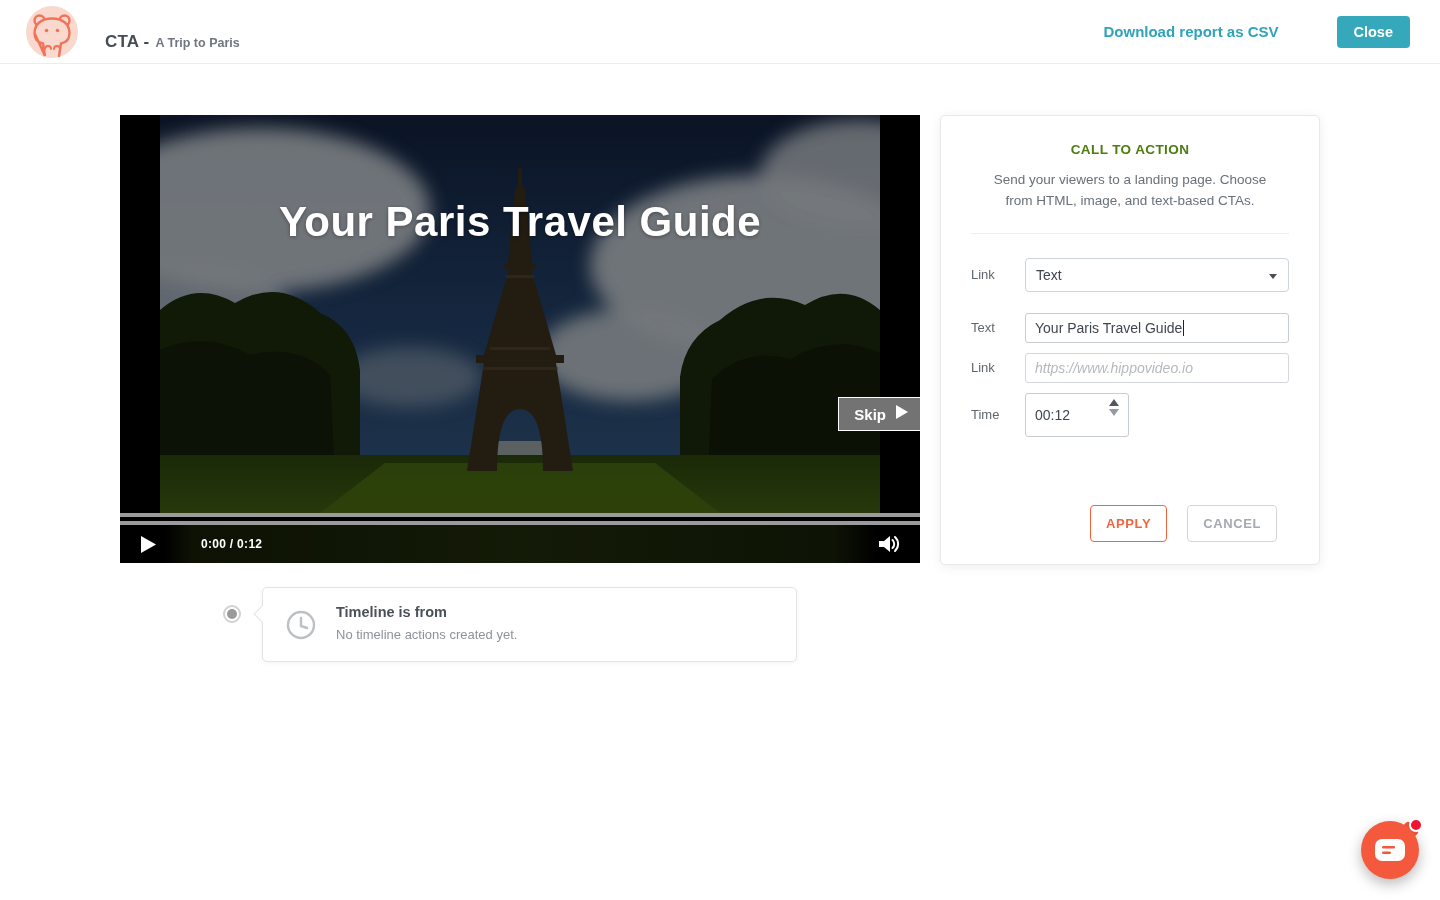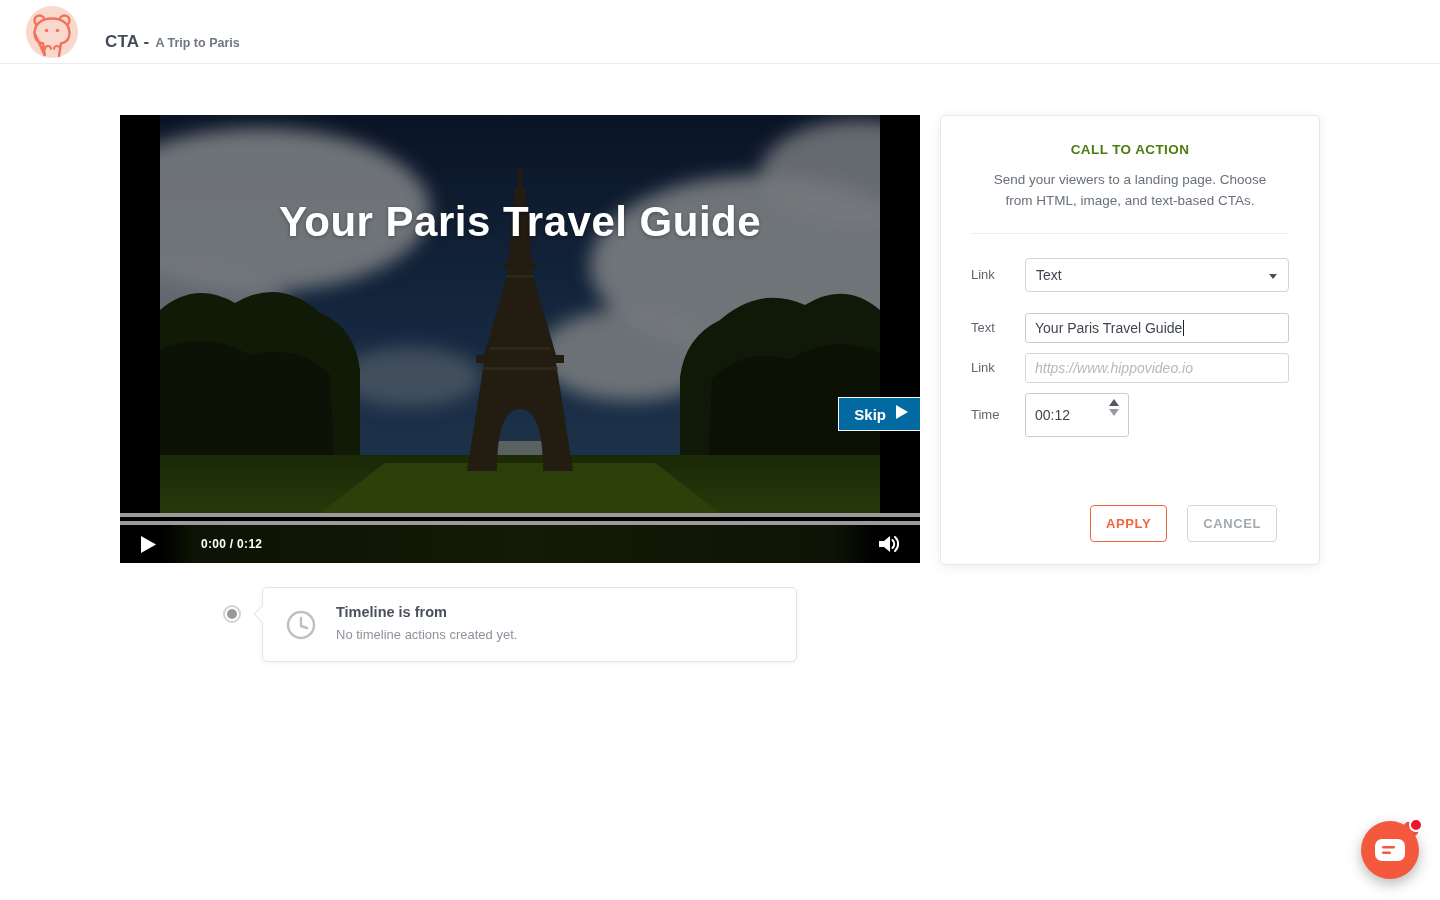--- a/index.html
+++ b/index.html
@@ -21,21 +21,21 @@
     padding:8px 17px; cursor:pointer; font-family:inherit; }
 
   
   .player { position:absolute; left:120px; top:115px; width:800px; height:448px; }
   .media { position:relative; width:800px; height:398px; background:#000; overflow:hidden; }
   .scene { position:absolute; left:40px; top:0; width:720px; height:398px; }
   .overlay-title { position:absolute; left:0; top:83px; width:100%; text-align:center;
     color:#fff; font-size:42px; font-weight:600; letter-spacing:.5px;
     text-shadow:0 1px 4px rgba(0,0,0,.35); }
   .skip-btn { position:absolute; right:0; top:282px; height:34px; display:flex;
-    align-items:center; gap:9px; padding:0 12px 0 15px; background:#0369a1;
+    align-items:center; gap:9px; padding:0 12px 0 15px; background:#737373;
     border:1px solid #fff; border-right:none; color:#fff; cursor:pointer; }
   .skip-label { font-size:15px; font-weight:700; }
   .seek-bars { width:800px; height:12px; background:#000; display:flex;
     flex-direction:column; justify-content:space-between; }
   .seek-track { height:4px; background:#9b9b9b; width:100%; }
   .controls { width:800px; height:38px; display:flex; align-items:center;
     background:linear-gradient(90deg,#000 0%,#000 5.5%,#0d1204 9%,#131a06 50%,#0e1405 89%,#000 94.5%,#000 100%); }
   .play-btn { margin-left:21px; width:16px; height:18px; cursor:pointer; display:flex; align-items:center; }
   .time-display { margin-left:44px; color:#fff; font-size:12px; font-weight:700; letter-spacing:.3px; }
   .volume-btn { margin-left:auto; margin-right:19px; width:22px; height:18px; cursor:pointer; }
@@ -131,20 +131,24 @@
       <g stroke="#f1735a" stroke-width="2" fill="none" stroke-linecap="round">
         <path d="M19 43 a3 3 0 0 1 6 0"></path>
         <path d="M28 43 a3 3 0 0 1 6 0"></path>
       </g>
     </svg>
   </div>
   <div class="title-wrap">
     <span class="title-main">CTA -</span>
     <span class="title-sub">A Trip to Paris</span>
   </div>
+  <div class="topbar-right">
+    <a class="csv-link">Download report as CSV</a>
+    <button class="close-btn">Close</button>
+  </div>
 </header>
 
 <section class="player">
   <div class="media">
     <svg class="scene" viewBox="0 0 720 398" preserveAspectRatio="none">
       <defs>
         <linearGradient id="sky" x1="0" y1="0" x2="0" y2="1">
           <stop offset="0" stop-color="#0e1a30"></stop>
           <stop offset="0.55" stop-color="#1c3453"></stop>
           <stop offset="1" stop-color="#2a4665"></stop>

